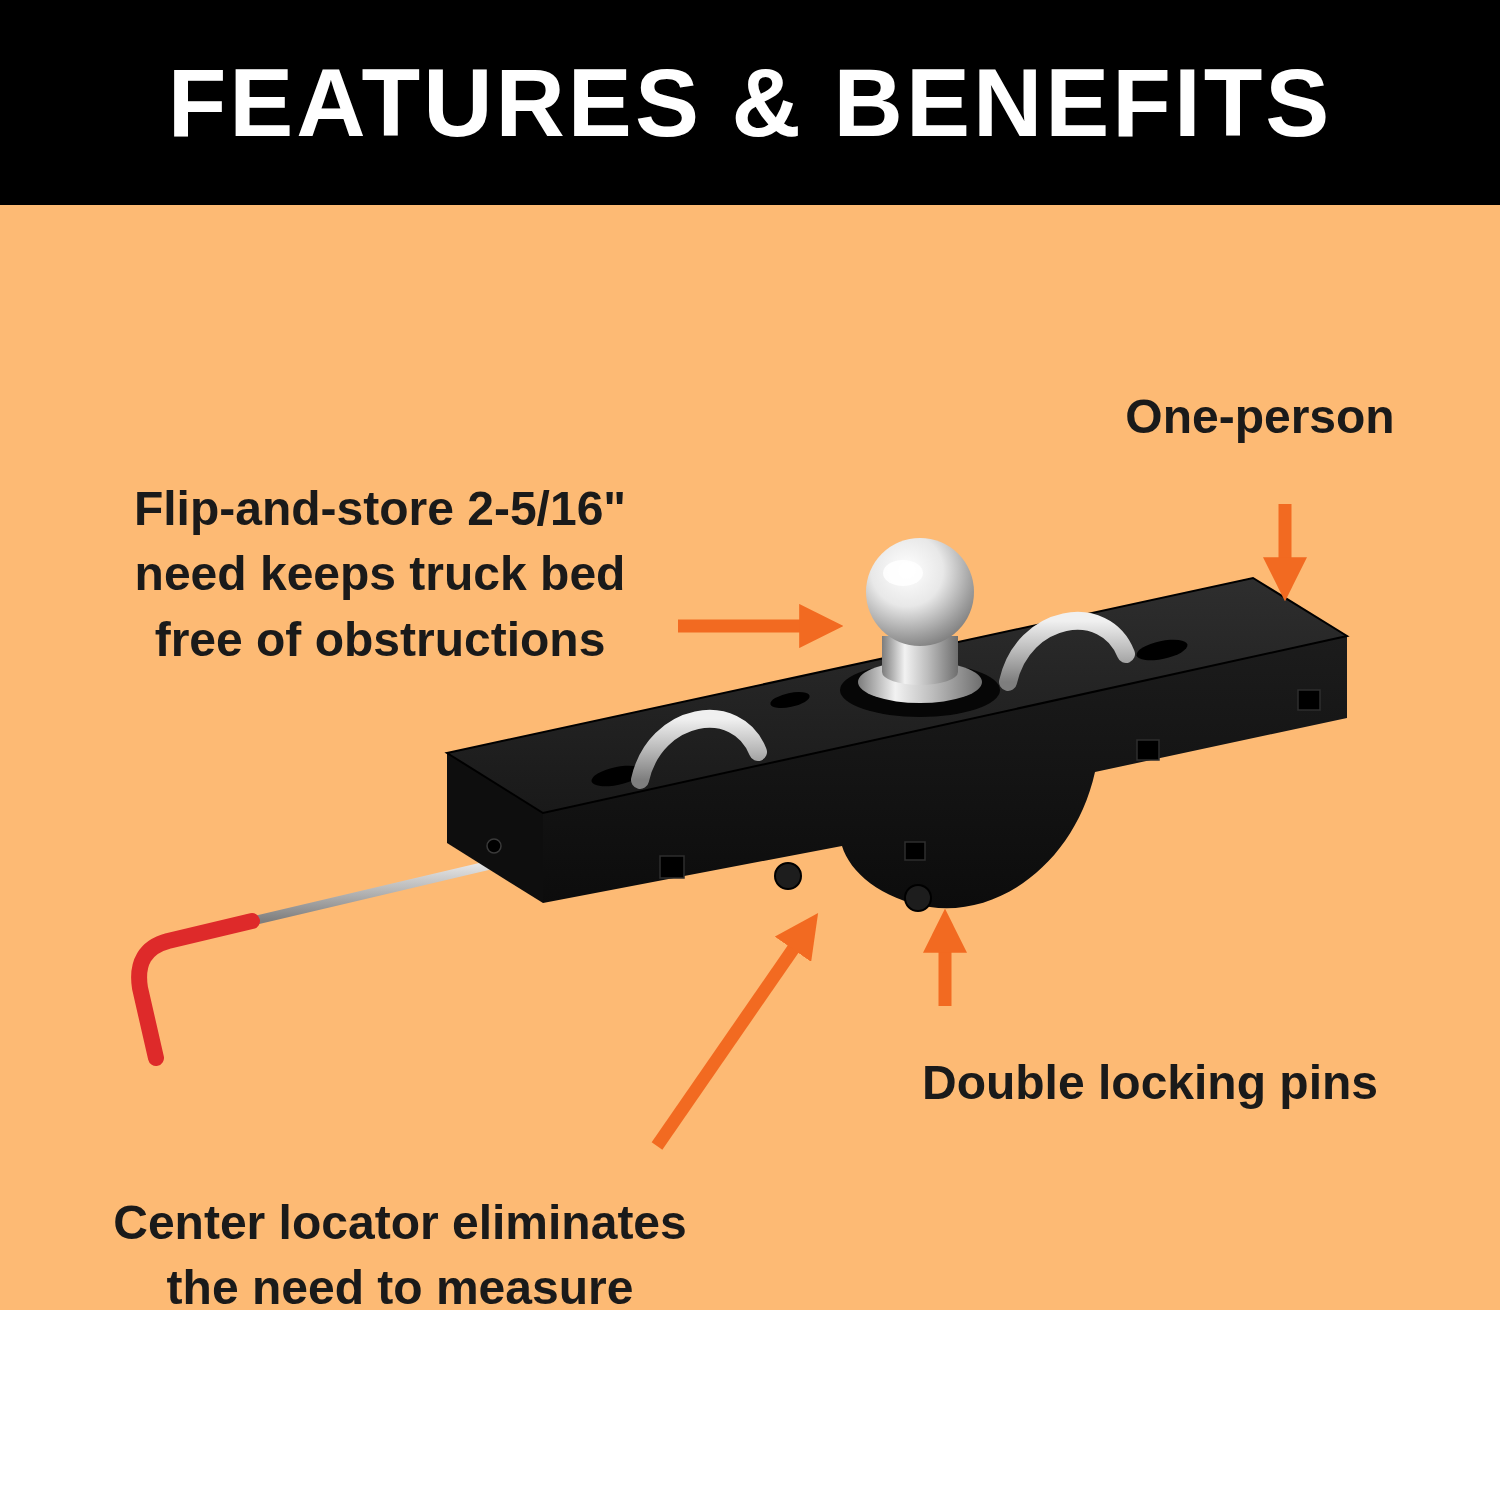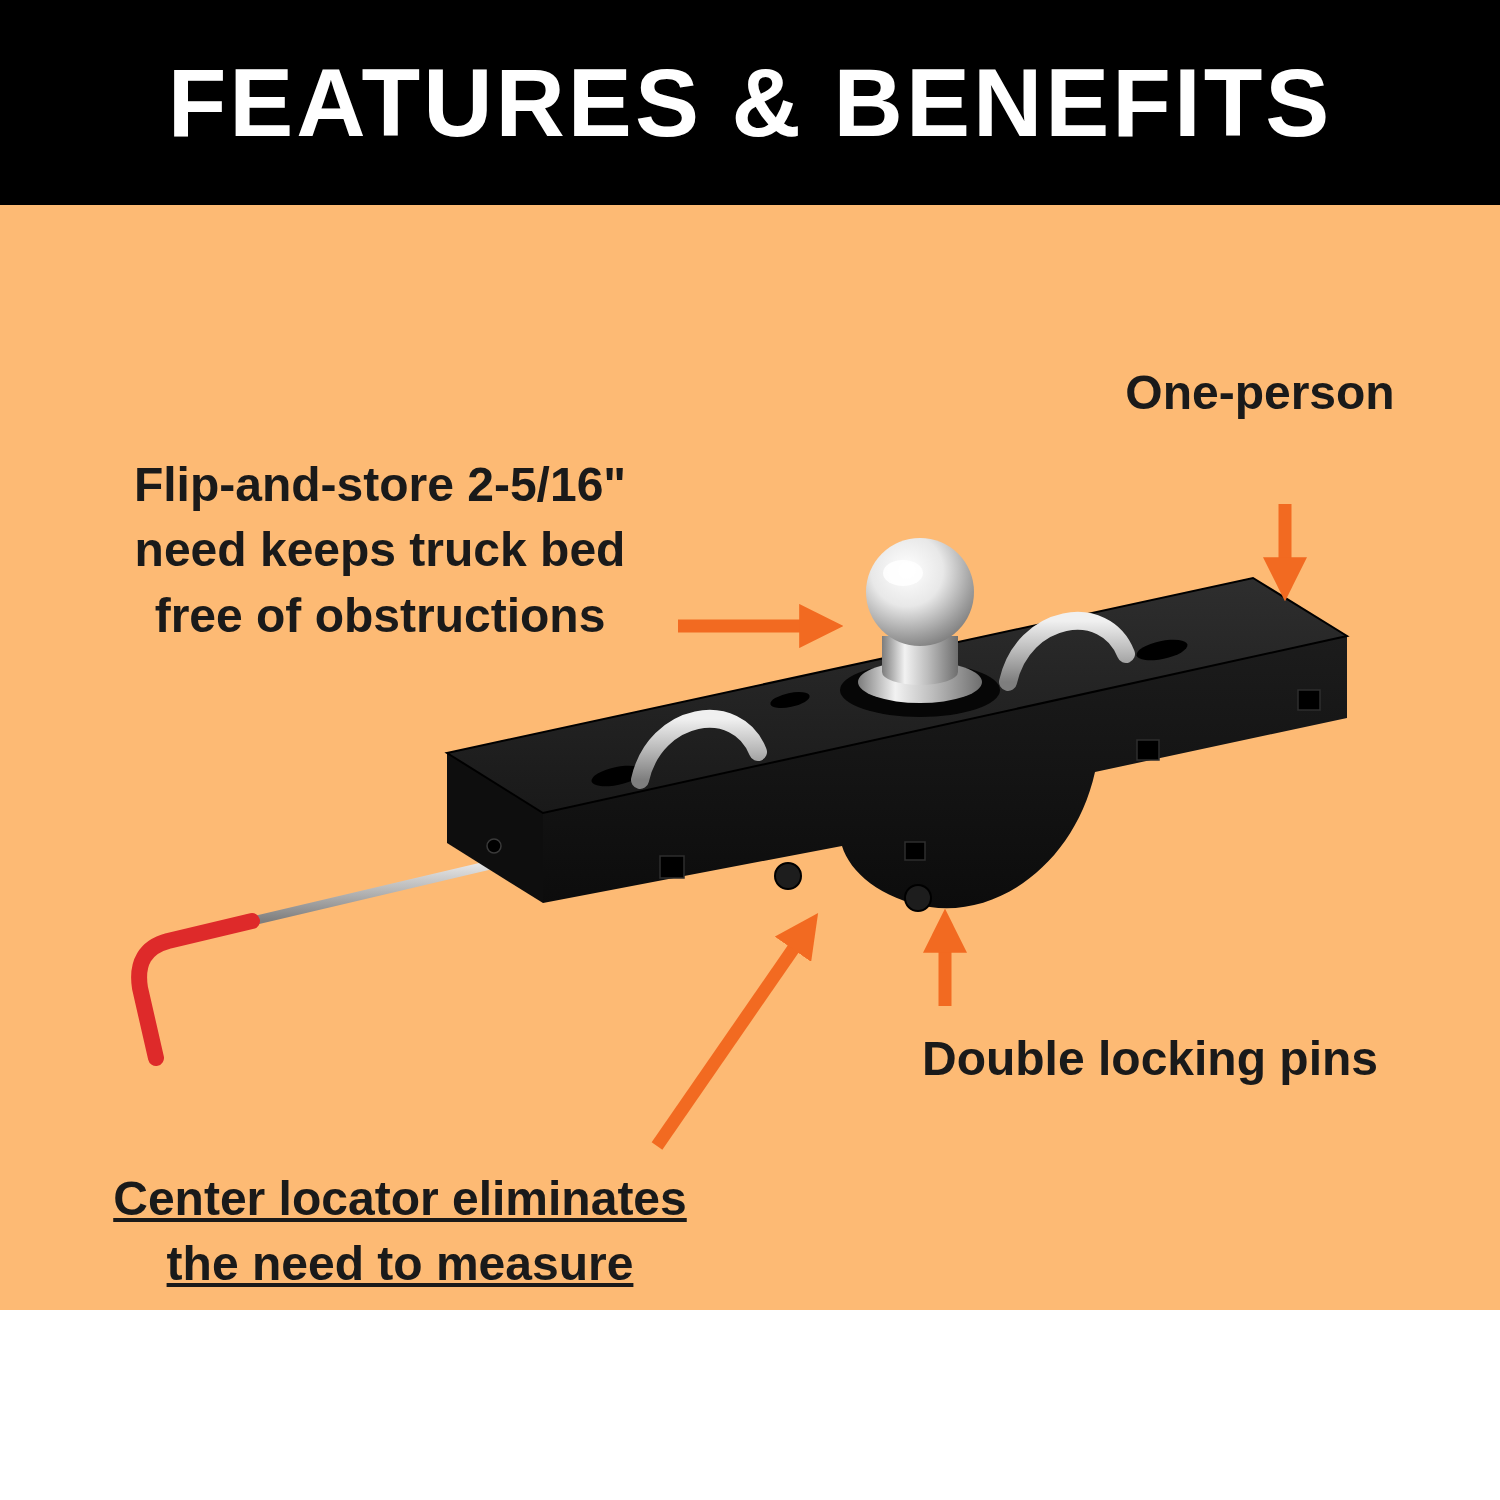--- a/index.html
+++ b/index.html
@@ -10,26 +10,26 @@
   .header{
     position:absolute;top:0;left:0;width:1500px;height:205px;background:#000000;
     display:flex;align-items:center;justify-content:center;
   }
   .header h1{
     margin:0;color:#ffffff;font-size:96px;font-weight:900;letter-spacing:3px;
     font-family:"Liberation Sans",sans-serif;
   }
   .callout{
     position:absolute;text-align:center;color:#1a1a1a;font-weight:700;
-    font-size:48px;line-height:1.36;
+    font-size:48px;line-height:1.36;margin-top:24px;
   }
   .callout-flip-ball{left:40px;top:452px;width:680px;}
   .callout-one-person{left:1055px;top:360px;width:410px;}
   .callout-double-pins{left:835px;top:1026px;width:630px;}
-  .callout-center-locator{left:35px;top:1166px;width:730px;text-decoration:underline;}
+  .callout-center-locator{left:35px;top:1166px;width:730px;}
   .art{position:absolute;left:0;top:0;width:1500px;height:1500px;}
   .brand{
     position:absolute;left:1062px;top:1342px;height:84px;
     display:flex;align-items:center;gap:28px;
   }
   .brand-mark{width:76px;height:76px;flex:0 0 auto;}
   .brand-word{
     font-size:96px;font-weight:900;color:#000000;letter-spacing:-2px;line-height:1;
     font-family:"Liberation Sans",sans-serif;
   }

